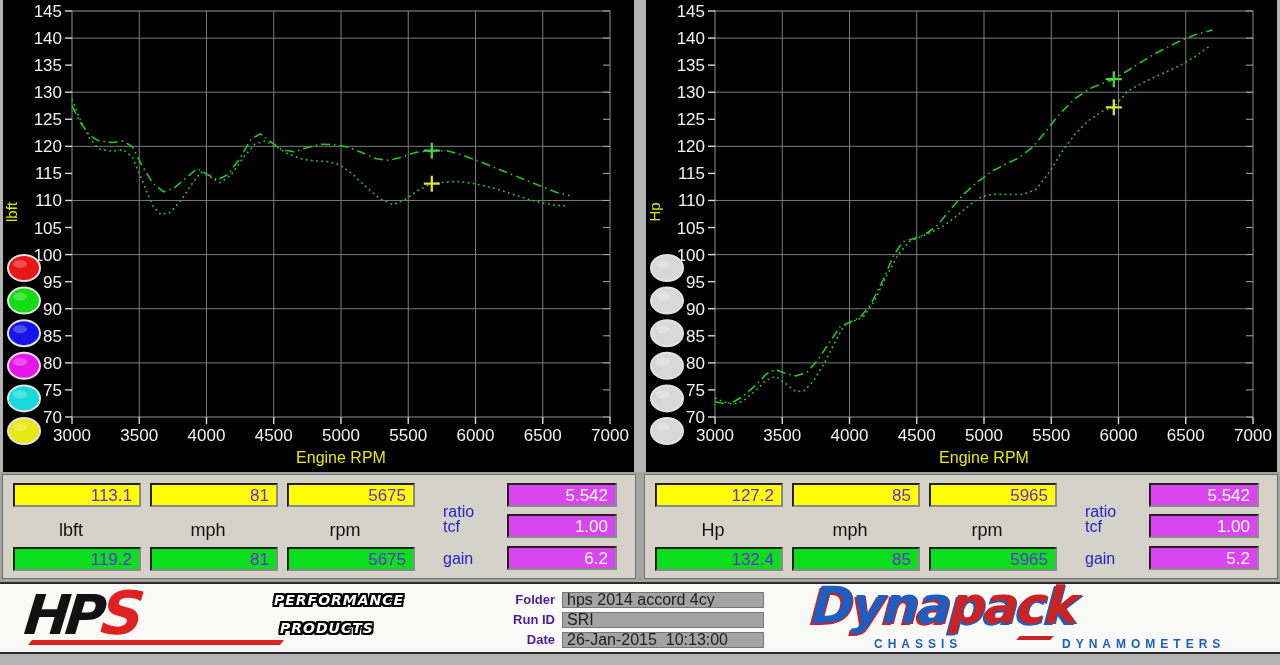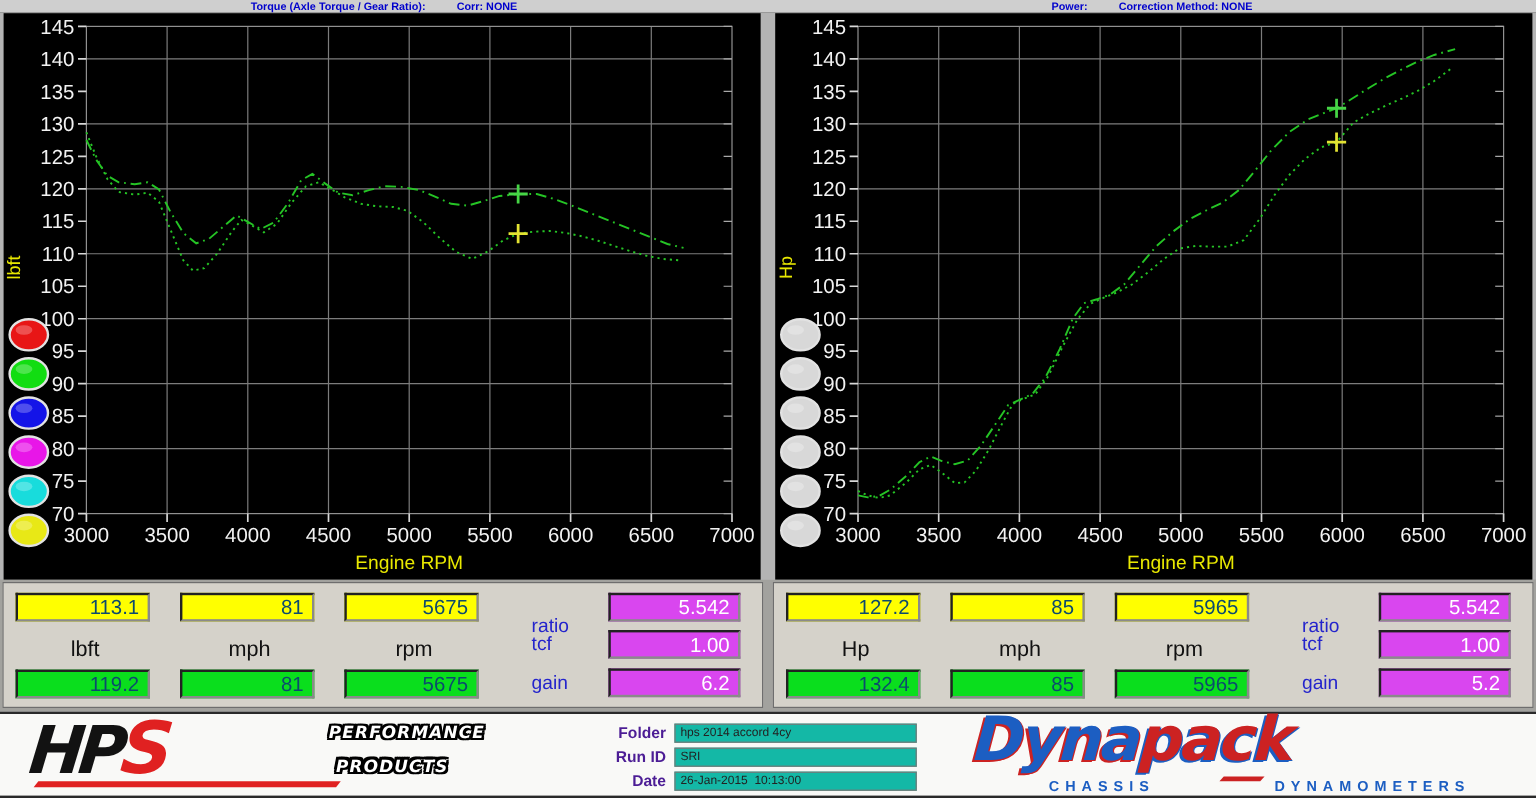--- a/index.html
+++ b/index.html
@@ -13,23 +13,23 @@
 
   
   .charts-row { display:flex; height:472px; background:#b4b4b4; padding:0 3px; }
   .chart-panel { width:631px; height:472px; background:#000; }
   .chart-divider { width:12px; height:472px; background:#b4b4b4; }
   .chart-panel svg { display:block; }
 
   
   .data-row { height:110px; background:#a2a29e; display:flex; gap:8px; padding:2px 2px 3px; }
   .data-panel { position:relative; width:630px; background:#d5d2ca; border:1px solid #6e6e6e; flex:1; }
-  .valbox { position:absolute; width:112px; height:24px; border:2px solid #222;
+  .valbox { position:absolute; width:128px; height:24px; border:2px solid #222;
     border-right-color:#8a8a8a; border-bottom-color:#8a8a8a;
-    font-size:17px; color:#0c4a6e; text-align:right; padding:1px 7px 0 0; }
+    font-size:17px; color:#6d28d9; text-align:right; padding:1px 7px 0 0; }
   .valbox.yellow { background:#ffff00; }
   .valbox.green  { background:#0ade1d; }
   .valbox.blue   { background:#d946ef; color:#fff; width:110px; }
   .unitlabel { position:absolute; width:116px; text-align:center; font-size:18px; color:#111; }
   .sidelabel { position:absolute; left:440px; font-size:16px; color:#2424cc; }
   .bx1 { left:10px; }  .bx2 { left:147px; } .bx3 { left:284px; } .bxb { left:504px; }
   .r1 { top:8px; } .rU { top:45px; } .r3 { top:72px; }
   .sr1 { top:28px; } .sr2 { top:43px; } .sr3 { top:75px; }
   .br1 { top:8px; } .br2 { top:39px; } .br3 { top:71px; }
 
@@ -42,47 +42,37 @@
   .perf-line { position:absolute; font-family:"DejaVu Sans", sans-serif; font-style:italic; font-weight:bold;
     color:#fff; letter-spacing:1px; font-size:14px;
     text-shadow:-2px -2px 0 #000, 2px -2px 0 #000, -2px 2px 0 #000, 2px 2px 0 #000,
                 -2px 0 0 #000, 2px 0 0 #000, 0 -2px 0 #000, 0 2px 0 #000; }
   .perf1 { left:274px; top:8px; }
   .perf2 { left:280px; top:36px; }
 
   .run-fields { position:absolute; left:500px; top:7px; }
   .field-row { display:flex; align-items:center; margin-bottom:3px; height:17px; }
   .field-label { width:62px; text-align:right; padding-right:7px; font-size:13px; font-weight:bold; color:#4c1d95; }
-  .field-input { width:202px; height:16px; border:1px solid #777; background:#14b8a6; font-size:10px;
+  .field-input { width:202px; height:16px; border:1px solid #777; background:#a3a3a3; font-size:16px;
     font-family:"Liberation Sans", sans-serif; color:#222; padding:0 0 0 4px; }
 
   .dyn-word { position:absolute; left:812px; top:-8px; font-family:"DejaVu Sans", sans-serif;
     font-style:italic; font-weight:bold; font-size:51px; letter-spacing:-2px; transform:skewX(-4deg); }
   .dyn-part1 { color:#1c5ec2; text-shadow:-2px 2px 0 #cc2222, 1px 1px 0 #cc2222; }
   .dyn-part2 { color:#cc2222; text-shadow:-2px 2px 0 #1c5ec2, 1px 1px 0 #1c5ec2; }
   .dyn-sub { position:absolute; top:53px; font-size:12px; font-weight:bold; color:#1c5ec2; letter-spacing:5px; }
   .dyn-sub1 { left:874px; }
   .dyn-sub2 { left:1062px;text-align:center; }
   .dyn-slash { position:absolute; left:1018px; top:52px; width:34px; height:4px; background:#cc2222; transform:skewX(-42deg); }
 </style>
 </head>
 <body>
 
 <div class="app">
 
-  <div class="titlebar">
-    <div class="titlebar-half">
-      <span>Torque (Axle Torque / Gear Ratio):</span>
-      <span>Corr: NONE</span>
-    </div>
-    <div class="titlebar-half">
-      <span>Power:</span>
-      <span>Correction Method: NONE</span>
-    </div>
-  </div>
 
   <div class="charts-row">
     <div class="chart-panel">
       <svg id="svg-torque" viewBox="0 0 631 472" width="631" height="472">
           <line x1="136.25" y1="11" x2="136.25" y2="417" stroke="#7c7c7c" stroke-width="1"></line>
           <line x1="203.5" y1="11" x2="203.5" y2="417" stroke="#7c7c7c" stroke-width="1"></line>
           <line x1="270.75" y1="11" x2="270.75" y2="417" stroke="#7c7c7c" stroke-width="1"></line>
           <line x1="338" y1="11" x2="338" y2="417" stroke="#7c7c7c" stroke-width="1"></line>
           <line x1="405.25" y1="11" x2="405.25" y2="417" stroke="#7c7c7c" stroke-width="1"></line>
           <line x1="472.5" y1="11" x2="472.5" y2="417" stroke="#7c7c7c" stroke-width="1"></line>

